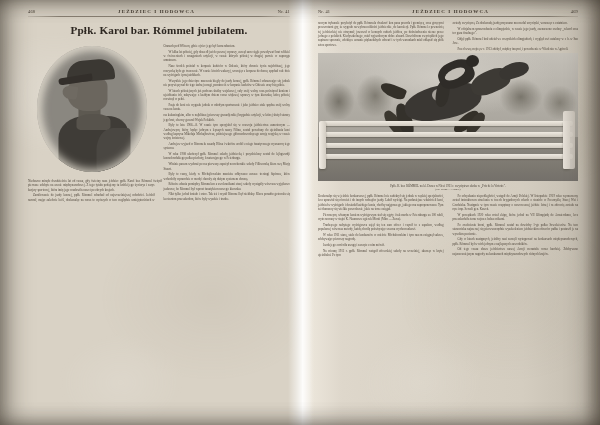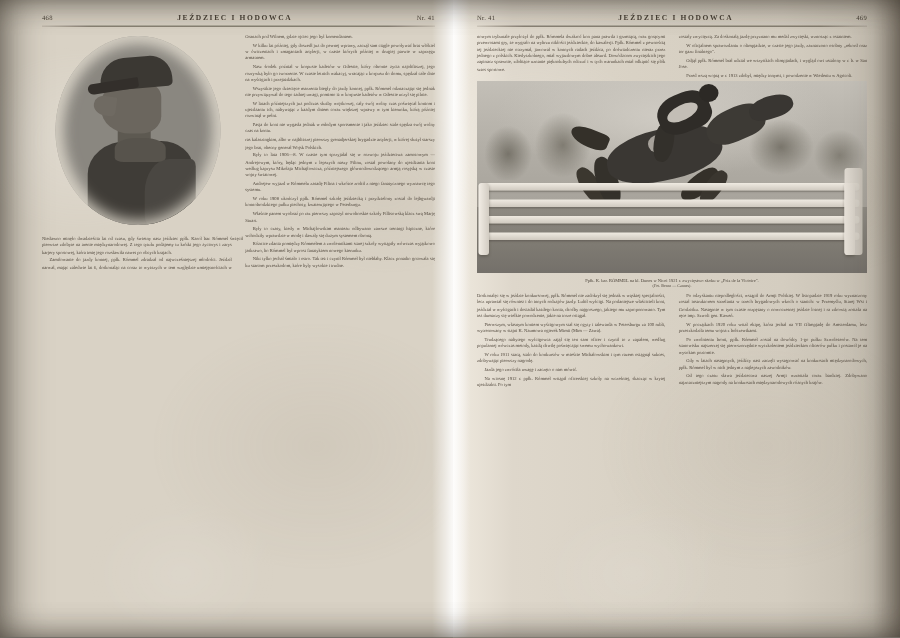--- a/index.html
+++ b/index.html
@@ -464,20 +464,21 @@
     <div class="mottle"></div>
 
     <div class="page-inner">
       <div class="running-head">
         <span class="folio">468</span>
         <span class="mag-title">JEŹDZIEC I HODOWCA</span>
         <span class="folio">Nr. 41</span>
       </div>
       <div class="head-rule"></div>
 
+      <h1 class="headline">Ppłk. Karol bar. Rómmel jubilatem.</h1>
 
       <div class="cols-2">
 
         <div class="portrait-float">
           <div class="portrait">
             <div class="oval">
               <div class="silhouette">
                 <div class="sil-body"></div>
                 <div class="sil-shoulder"></div>
                 <div class="sil-neck"></div>

